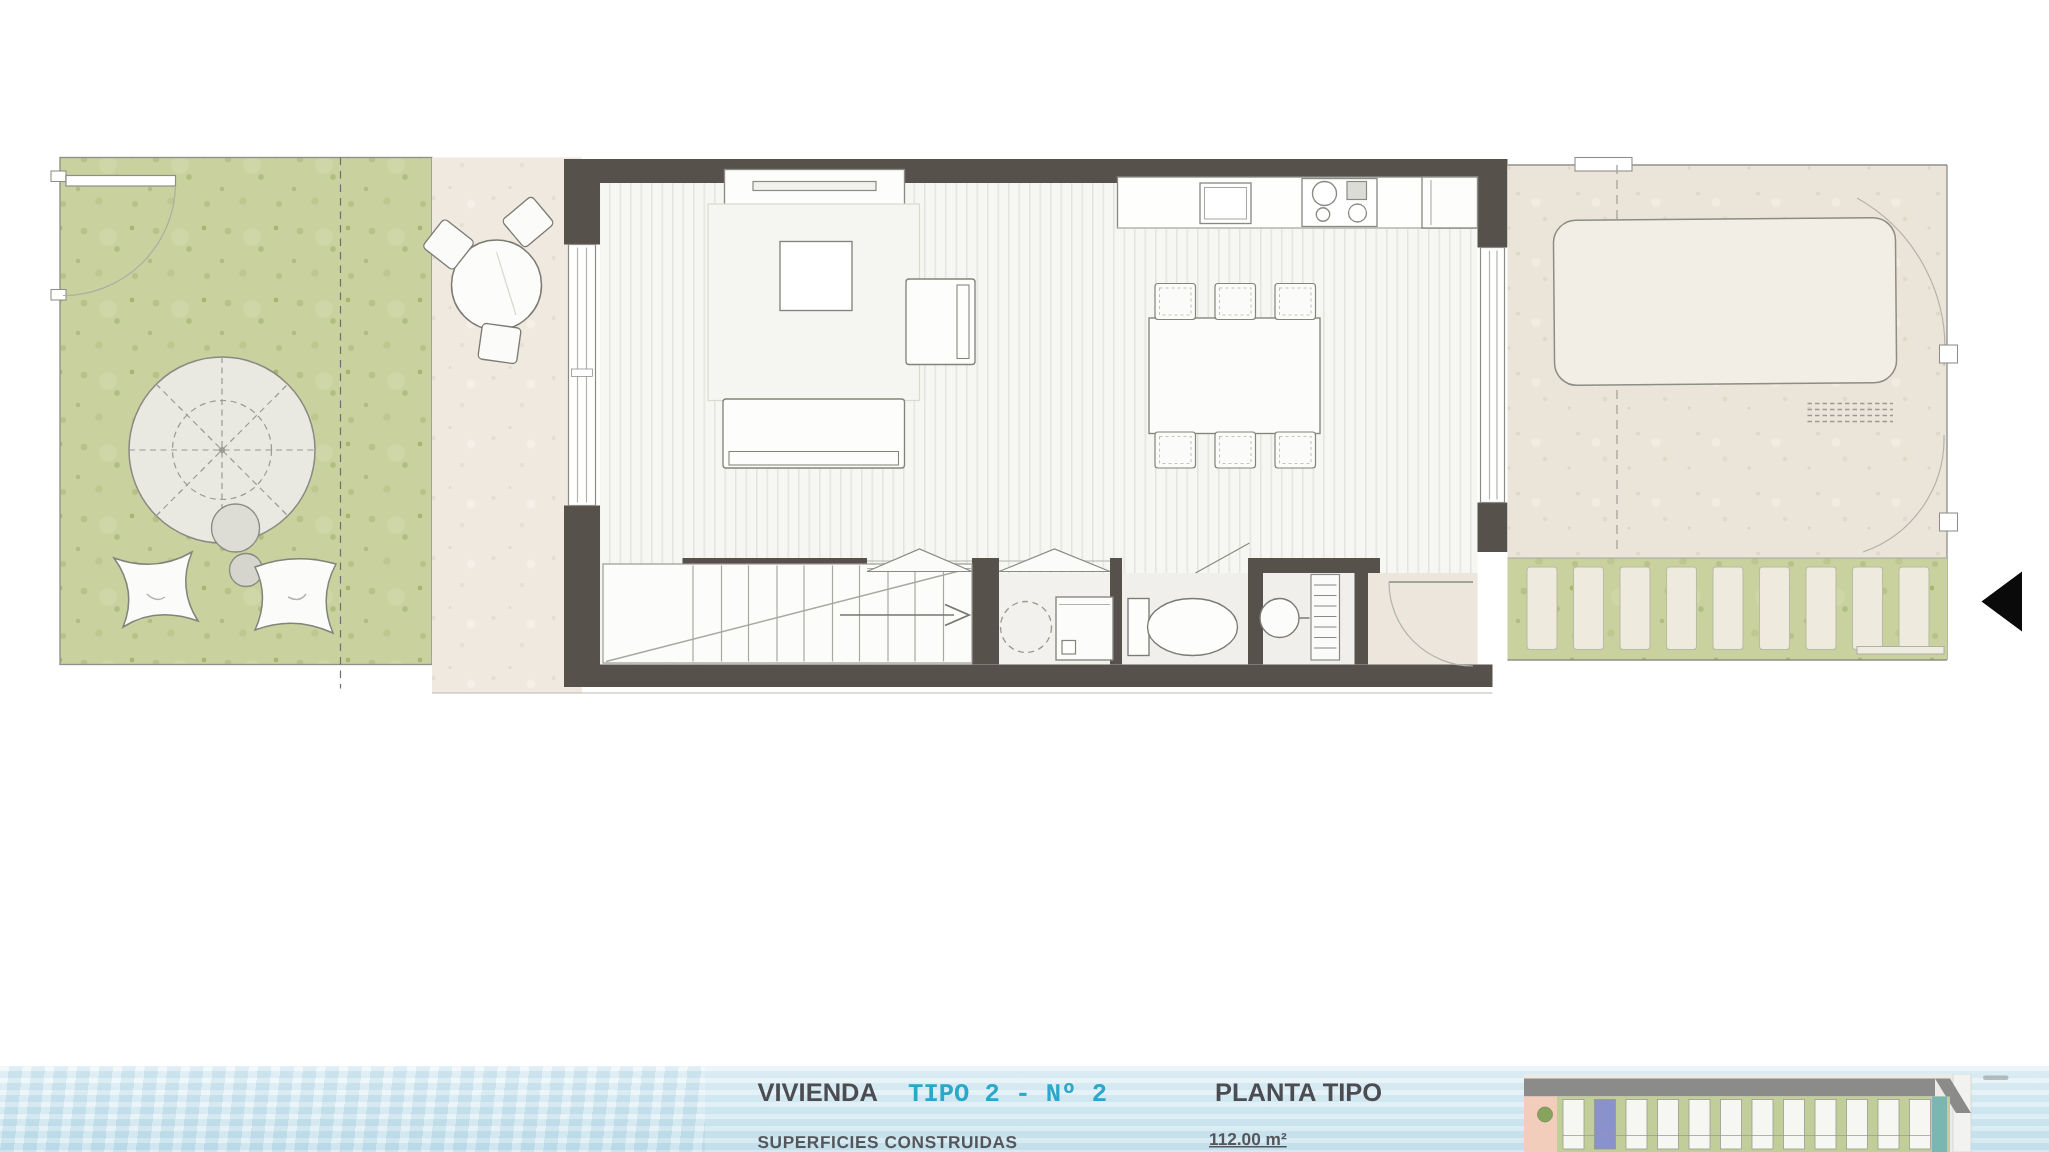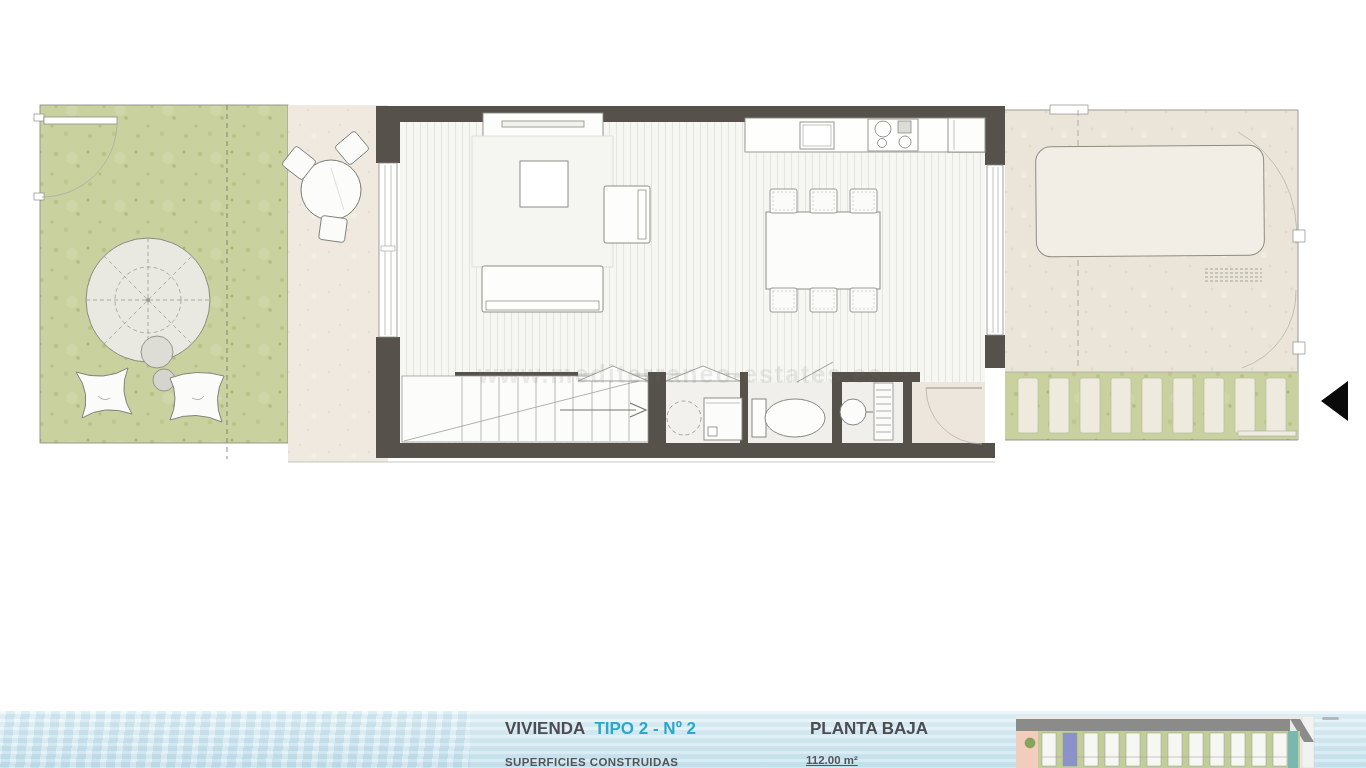--- a/index.html
+++ b/index.html
@@ -11,21 +11,21 @@
              color:#6f6f6f;opacity:.13;white-space:nowrap;}
   .water-band{position:absolute;left:0;top:711px;width:1366px;height:57px;
               background:linear-gradient(180deg,#e6f3f8 0%,#d7ebf3 45%,#c7e2ed 100%);}
   .water-band::before{content:"";position:absolute;left:0;top:0;width:470px;height:100%;
               background:repeating-linear-gradient(96deg,rgba(255,255,255,.55) 0 6px,rgba(146,191,212,.38) 6px 15px);
               opacity:.55;}
   .water-band::after{content:"";position:absolute;left:0;top:0;width:100%;height:100%;
               background:repeating-linear-gradient(180deg,rgba(255,255,255,.25) 0 3px,rgba(170,208,224,.18) 3px 8px);}
   .band-text{position:absolute;white-space:nowrap;z-index:3;}
   .unit-title{left:505px;top:8px;font:bold 17px "Liberation Sans", sans-serif;color:#4c4d52;}
-  .unit-title .accent{color:#2ba7c9;margin-left:5px;}
+  .unit-title .accent{color:#2ba7c9;margin-left:16px;font-family:Liberation Mono, monospace;}
   .plan-title{left:810px;top:8px;font:bold 17px "Liberation Sans", sans-serif;color:#4c4d52;}
   .surface-label{left:505px;top:45px;font:bold 11.5px "Liberation Sans", sans-serif;color:#55565b;letter-spacing:.4px;}
   .surface-value{left:806px;top:43px;font:bold 11.5px "Liberation Sans", sans-serif;color:#55565b;text-decoration:underline;}
   .thumb-svg{position:absolute;left:1016px;top:5px;z-index:2;}
   .smudge{position:absolute;left:1322px;top:6px;width:17px;height:3px;border-radius:2px;
           background:#8e8e8e;opacity:.55;z-index:3;}
 </style>
 </head>
 <body>
 
@@ -305,28 +305,27 @@
       <rect x="1235" y="378" width="20" height="55" rx="2"></rect>
       <rect x="1266" y="378" width="20" height="55" rx="2"></rect>
     </g>
     <rect x="1238" y="431" width="58" height="5" fill="#f0ebdf" stroke="#a9a9a1" stroke-width="0.6"></rect>
     <line x1="1005" y1="440" x2="1298" y2="440" stroke="#90908a" stroke-width="0.9"></line>
   </g>
 
   <polygon points="1348,381 1321,401 1348,421" fill="#0a0a0a"></polygon>
 </svg>
 
-<div class="watermark">www.mediterraneo-estates.es</div>
 
 <div class="water-band">
   <div class="band-text unit-title">
     <span>VIVIENDA</span>
     <span class="accent">TIPO 2 - Nº 2</span>
   </div>
-  <div class="band-text plan-title">PLANTA BAJA</div>
+  <div class="band-text plan-title">PLANTA TIPO</div>
   <div class="band-text surface-label">SUPERFICIES CONSTRUIDAS</div>
   <div class="band-text surface-value">112.00 m²</div>
   <div class="smudge"></div>
 
   <svg class="thumb-svg" width="300" height="52" viewBox="0 0 300 52">
     <rect x="0" y="0" width="286" height="52" fill="#eceae6"></rect>
     <rect x="286" y="0" width="12" height="52" fill="#f2f2f0" stroke="#d0d0cc" stroke-width="0.5"></rect>
     <g>
       <rect x="0" y="3" width="274" height="12" fill="#8b8b89"></rect>
       <polygon points="274,3 284,3 298,26 288,26" fill="#8b8b89"></polygon>

